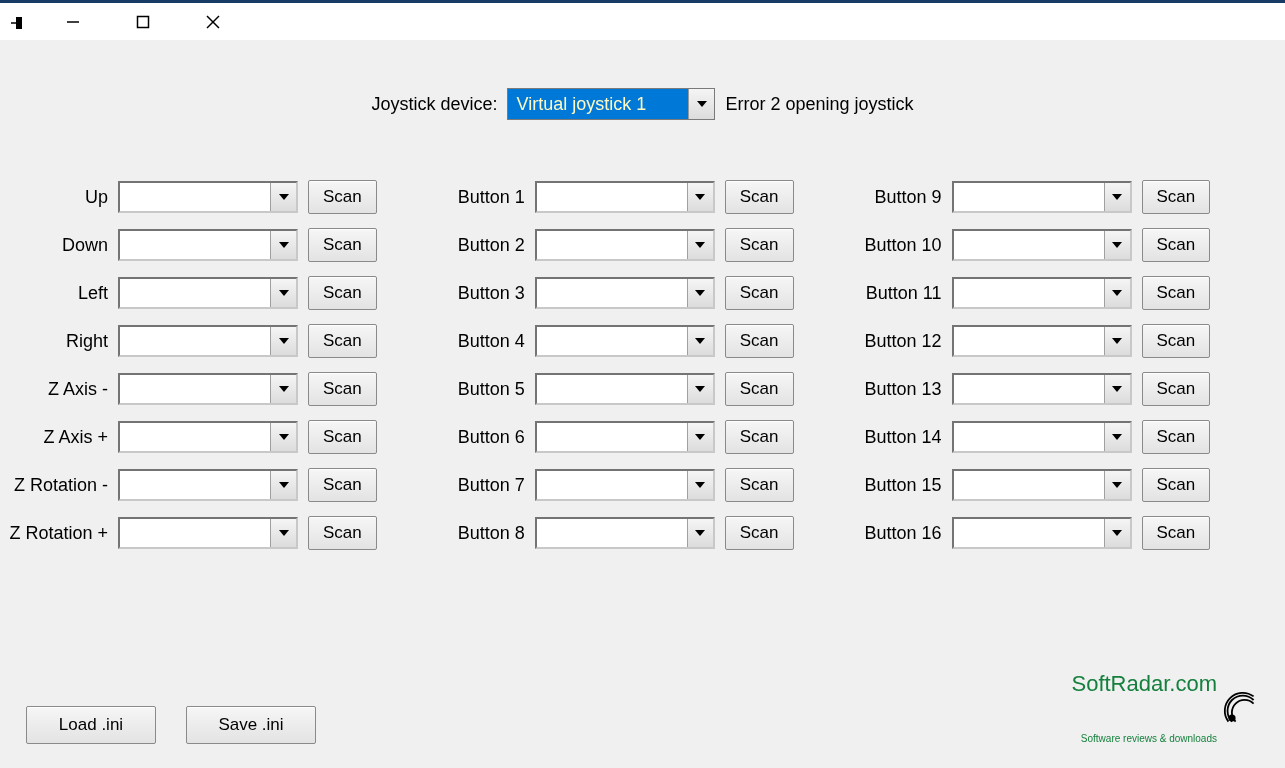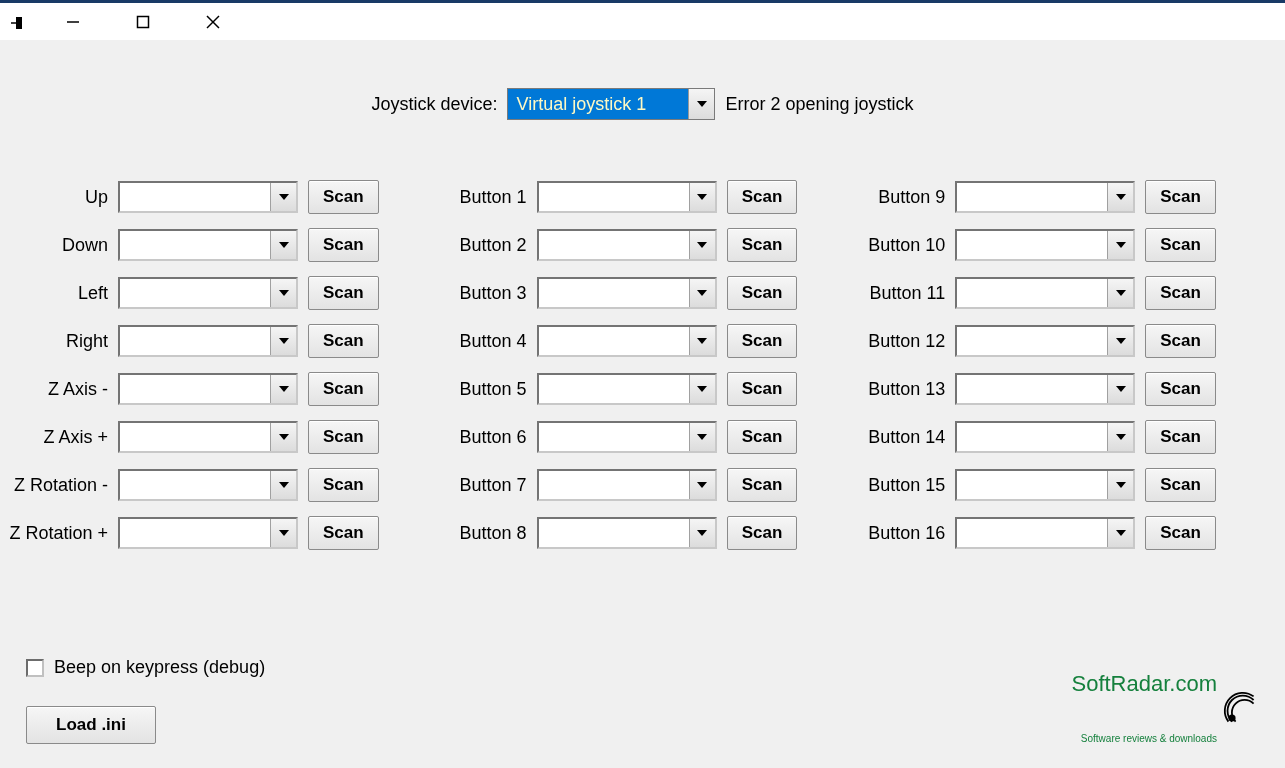--- a/index.html
+++ b/index.html
@@ -129,21 +129,20 @@
     padding: 0 14px;
     background: linear-gradient(#f6f6f6, #e3e3e3);
     border: 1px solid #8a8a8a;
     border-radius: 2px;
     font-size: 17px;
     display: inline-flex;
     align-items: center;
     justify-content: center;
     cursor: pointer;
     box-shadow: inset 0 1px 0 #fff;
-    font-weight: bold;
   }
   .bottom-area {
     position: absolute;
     left: 26px;
     right: 26px;
     bottom: 24px;
     display: flex;
     align-items: flex-end;
     justify-content: space-between;
   }
@@ -466,26 +465,23 @@
                 <span class="tri-down"></span>
               </span>
             </div>
             <div class="btn">Scan</div>
           </div>
         </div>
     </div>
 
     <div class="bottom-area">
       <div class="left-bottom">
-        <div class="checkbox-row">
-          <span class="checkbox"></span>
-          <span>Beep on keypress (debug)</span>
-        </div>
         <div class="bottom-buttons">
           <div class="btn">Load .ini</div>
+          <div class="btn">Save .ini</div>
         </div>
       </div>
       <div class="watermark">
         <div class="wm-text">
           <span class="wm-main">SoftRadar.com</span>
           <span class="wm-sub">Software reviews &amp; downloads</span>
         </div>
         <svg class="satellite" viewBox="0 0 40 40">
           <path d="M6 34 A20 20 0 0 1 34 6" fill="none" stroke="#000" stroke-width="2"></path>
           <path d="M10 34 A14 14 0 0 1 34 10" fill="none" stroke="#000" stroke-width="2"></path>

